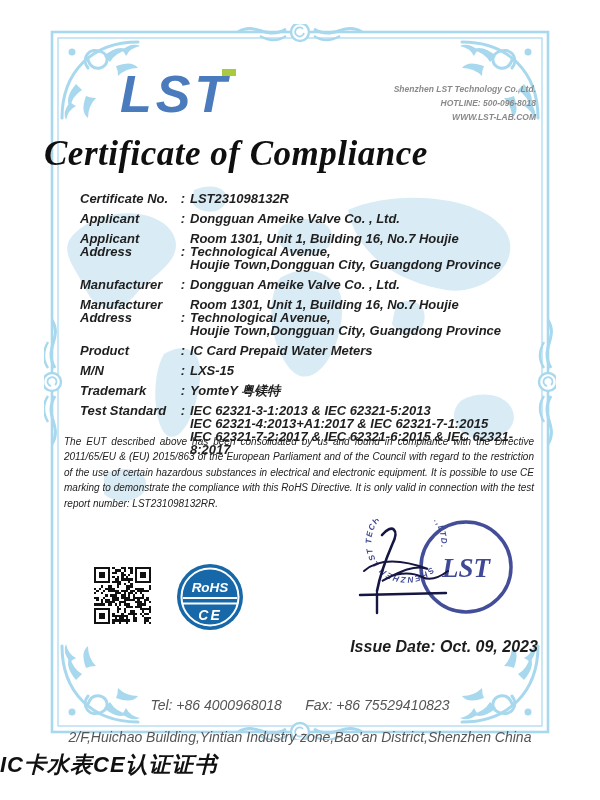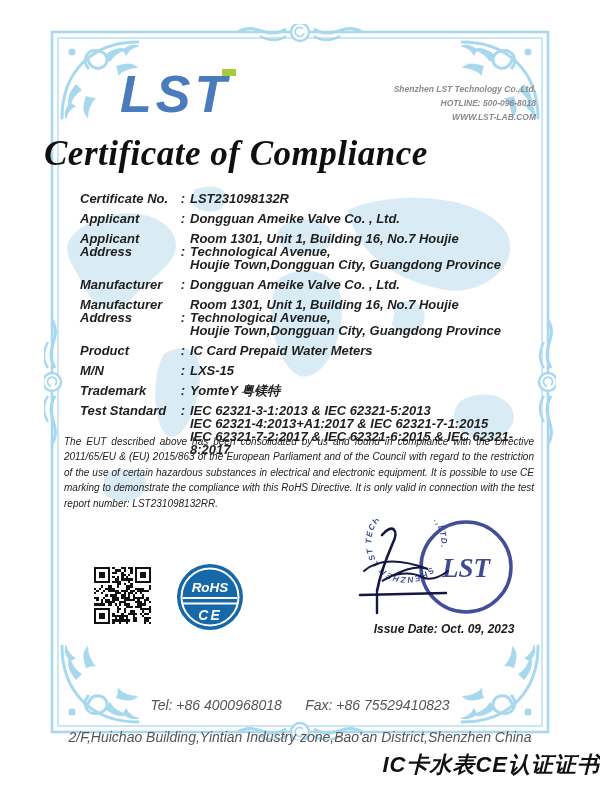--- a/index.html
+++ b/index.html
@@ -48,31 +48,31 @@
     font-size:10px;color:#222;line-height:15.4px;text-align:justify;
   }
 
   
   .stamps{position:absolute;left:36px;right:12px;top:495px;height:130px;}
   .qr{position:absolute;left:14px;top:48px;width:57px;height:57px;}
   .rohs{position:absolute;left:96px;top:44px;width:68px;height:68px;}
   .sign-block{position:absolute;right:0;top:0;width:200px;text-align:center;}
   .stamp-svg{width:200px;height:100px;display:block;}
   .signer-title{font-size:11.5px;font-weight:700;color:#1c1c1c;margin-top:-4px;}
-  .issue-date{font-size:12px;font-weight:700;color:#1c1c1c;margin-top:3px;}
+  .issue-date{font-size:16px;font-weight:700;color:#1c1c1c;margin-top:19px;}
 
   
   .cert-footer{
     position:absolute;left:0;right:0;top:655px;text-align:center;
     font-size:14px;color:#555;line-height:10.5px;white-space:pre-wrap;
   }
 
   
   .caption{
-    position:absolute;left:0;right:0;top:750px;text-align:right;
+    position:absolute;left:0;right:0;top:750px;text-align:left;
     font-size:22px;font-weight:700;color:#111;letter-spacing:1px;
   }
 </style>
 </head>
 <body>
 
 <div class="page">
   <div class="cert">
 
     <svg class="map-svg" width="512" height="380" viewBox="0 0 512 380">

